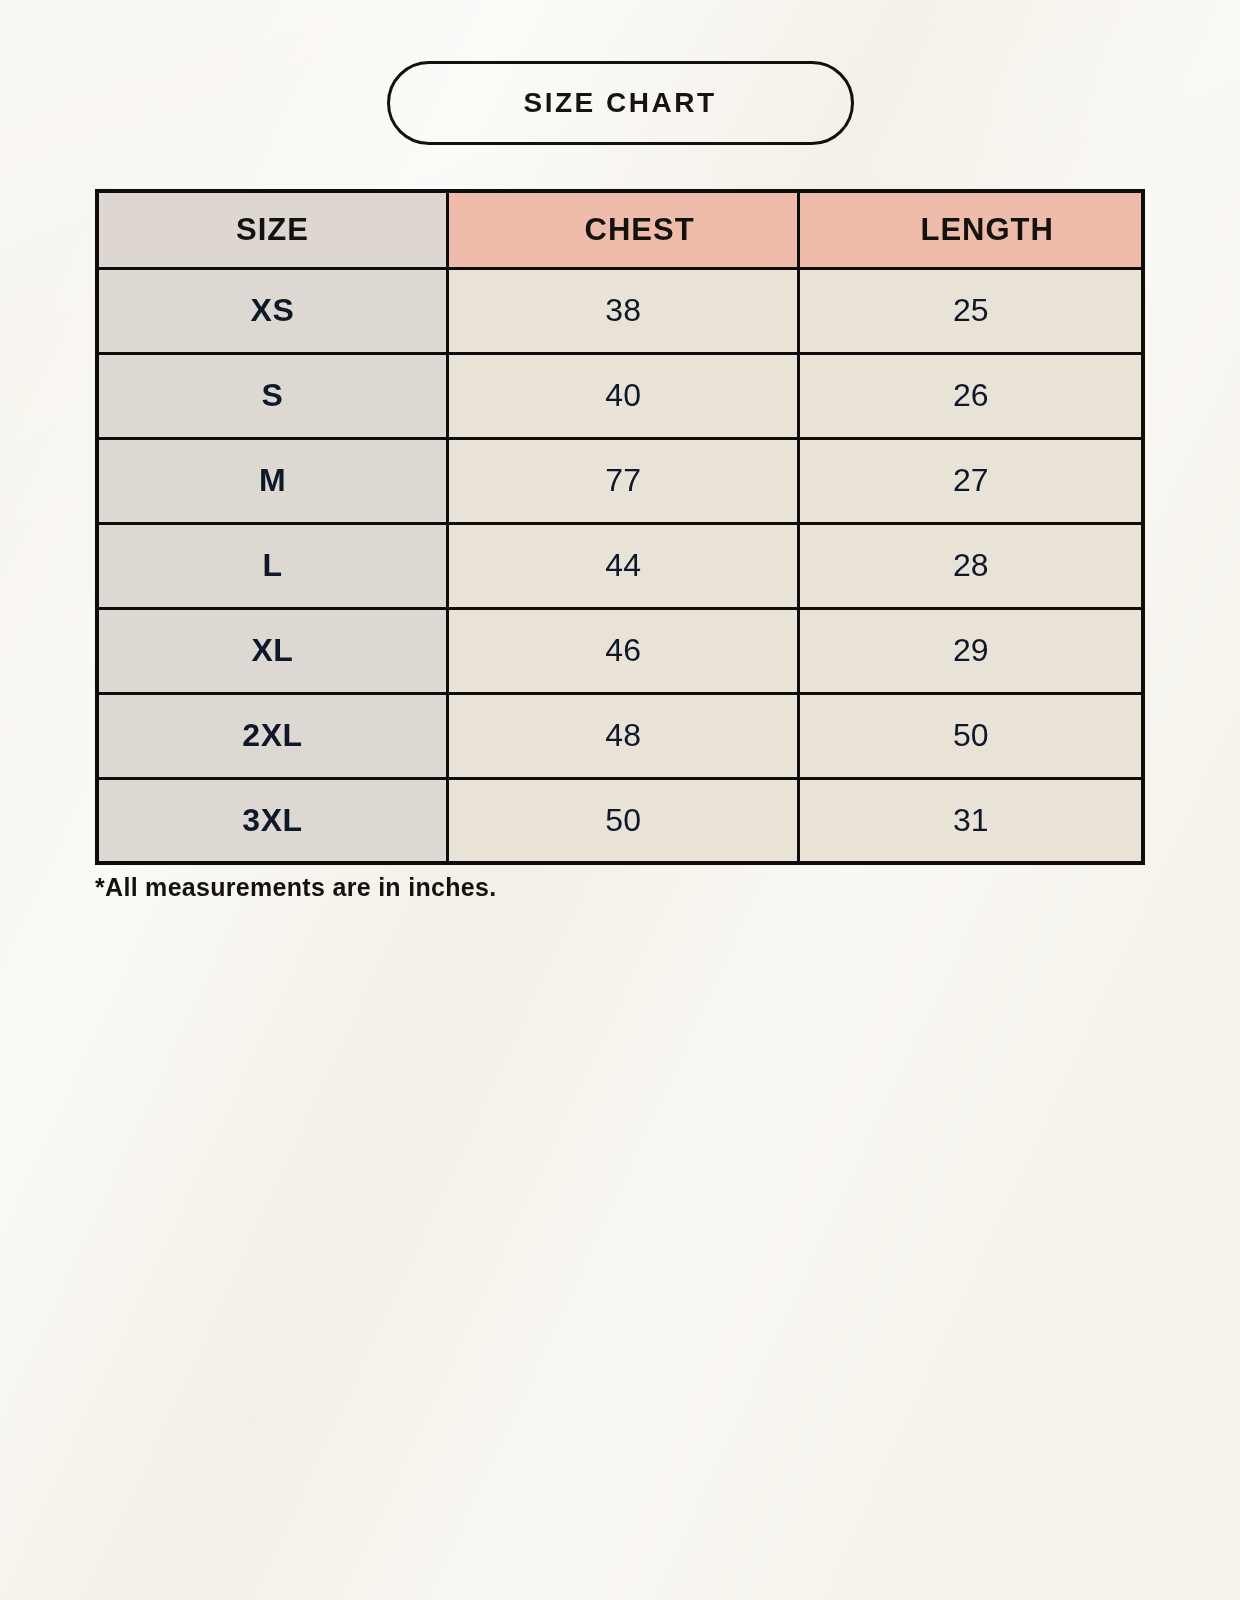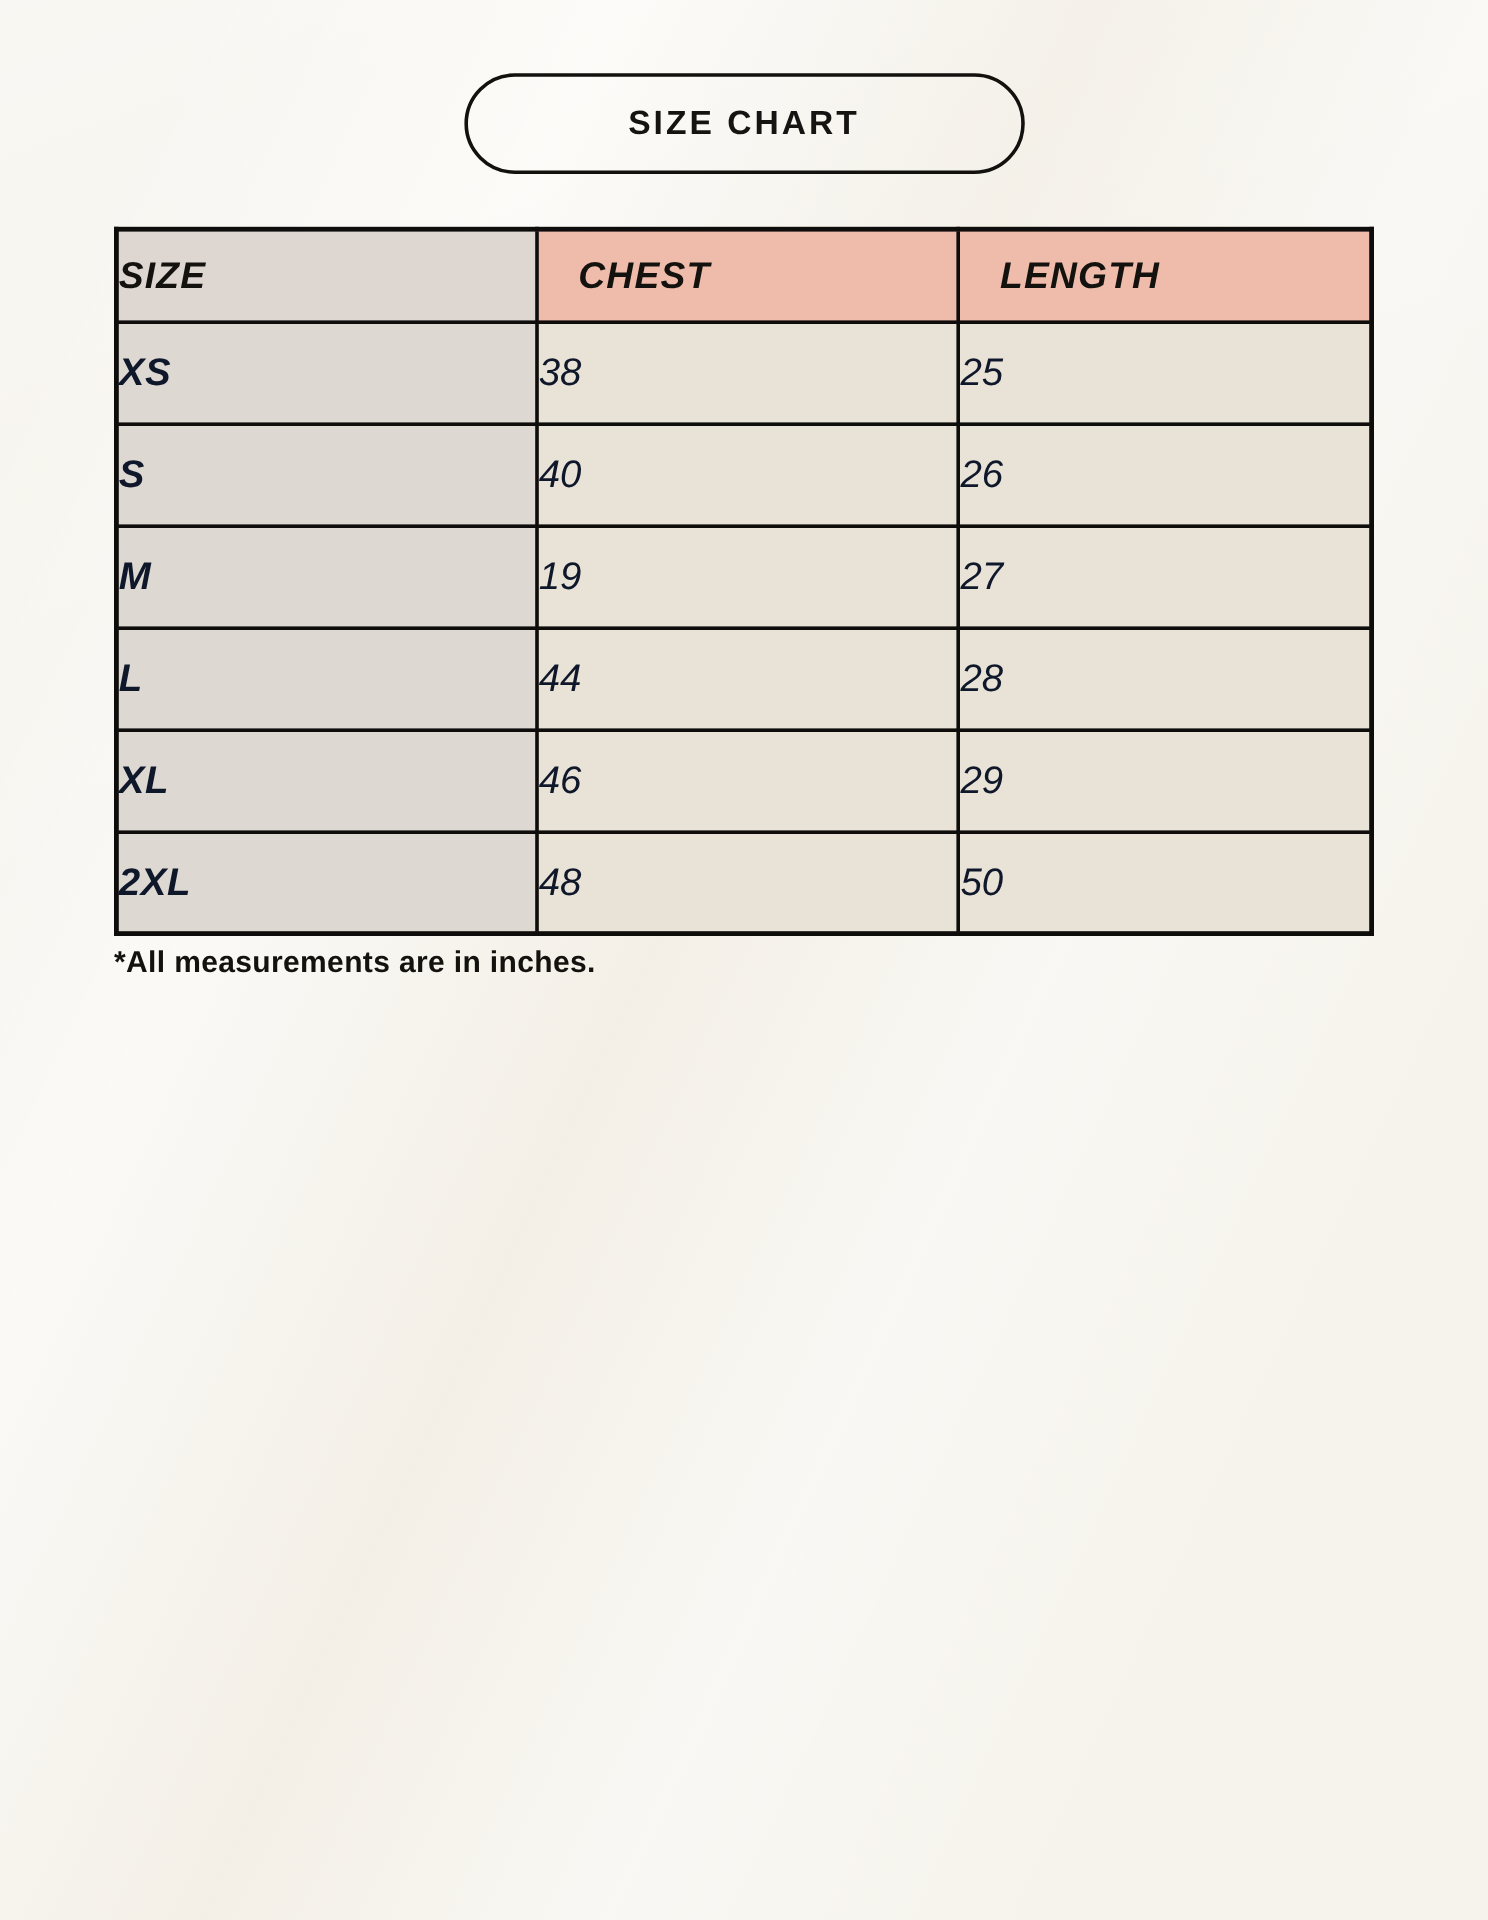--- a/index.html
+++ b/index.html
@@ -65,23 +65,22 @@
   table.size-table {
     width: 100%;
     border-collapse: collapse;
     table-layout: fixed;
     border: 4px solid #0e0d0b;
   }
 
   .size-table th,
   .size-table td {
     border: 3px solid #0e0d0b;
-    text-align: left;
+    text-align: center;
     vertical-align: middle;
-    font-style: italic;
   }
 
   .size-table th {
     height: 77px;
     font-size: 31px;
     font-weight: 700;
     letter-spacing: 1px;
     color: #14120f;
   }
 
@@ -142,37 +141,42 @@
           <td class="c-value">38</td>
           <td class="c-value">25</td>
         </tr>
         <tr>
           <td class="c-size">S</td>
           <td class="c-value">40</td>
           <td class="c-value">26</td>
         </tr>
         <tr>
           <td class="c-size">M</td>
-          <td class="c-value">19</td>
+          <td class="c-value">77</td>
           <td class="c-value">27</td>
         </tr>
         <tr>
           <td class="c-size">L</td>
           <td class="c-value">44</td>
           <td class="c-value">28</td>
         </tr>
         <tr>
           <td class="c-size">XL</td>
           <td class="c-value">46</td>
           <td class="c-value">29</td>
         </tr>
         <tr>
           <td class="c-size">2XL</td>
           <td class="c-value">48</td>
           <td class="c-value">50</td>
         </tr>
+        <tr>
+          <td class="c-size">3XL</td>
+          <td class="c-value">50</td>
+          <td class="c-value">31</td>
+        </tr>
       </tbody>
     </table>
   </div>
 
   <div class="footnote">*All measurements are in inches.</div>
 
 </div>
 
 </body></html>

